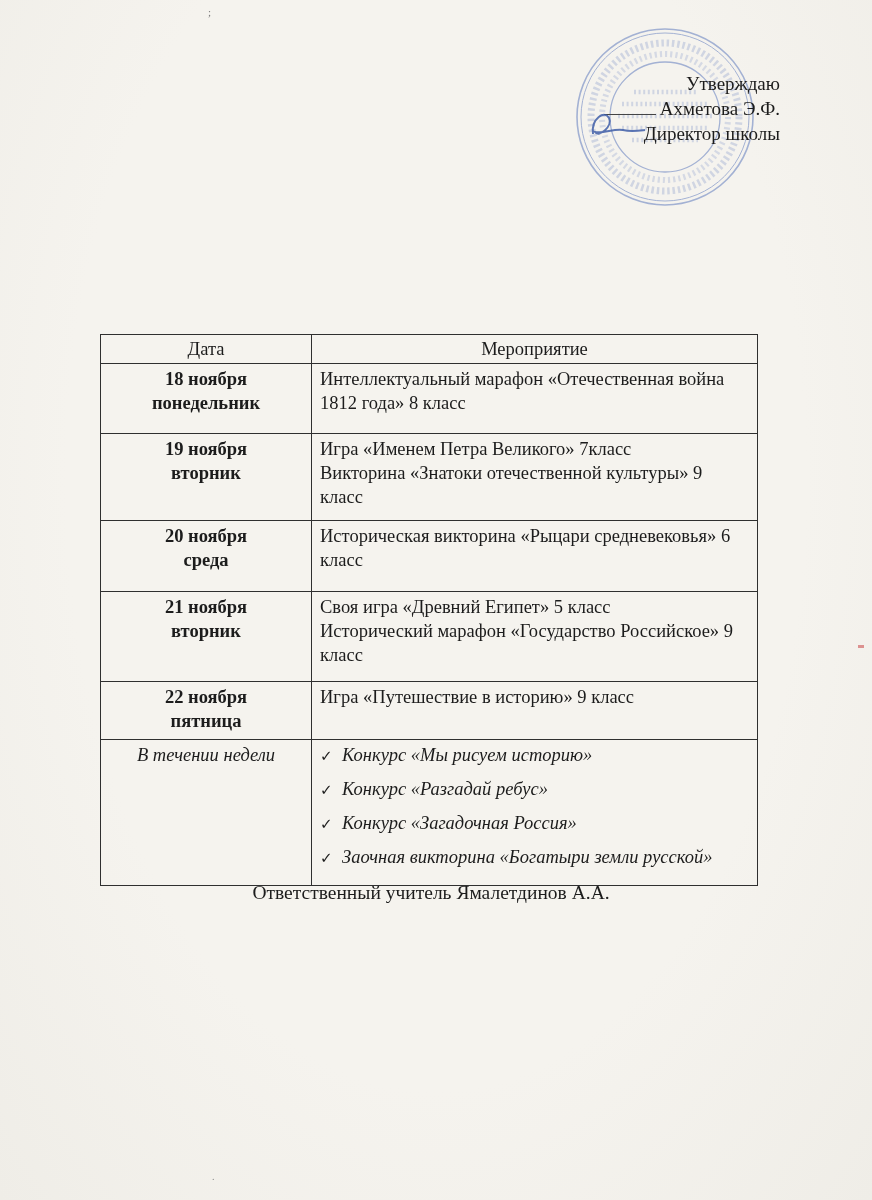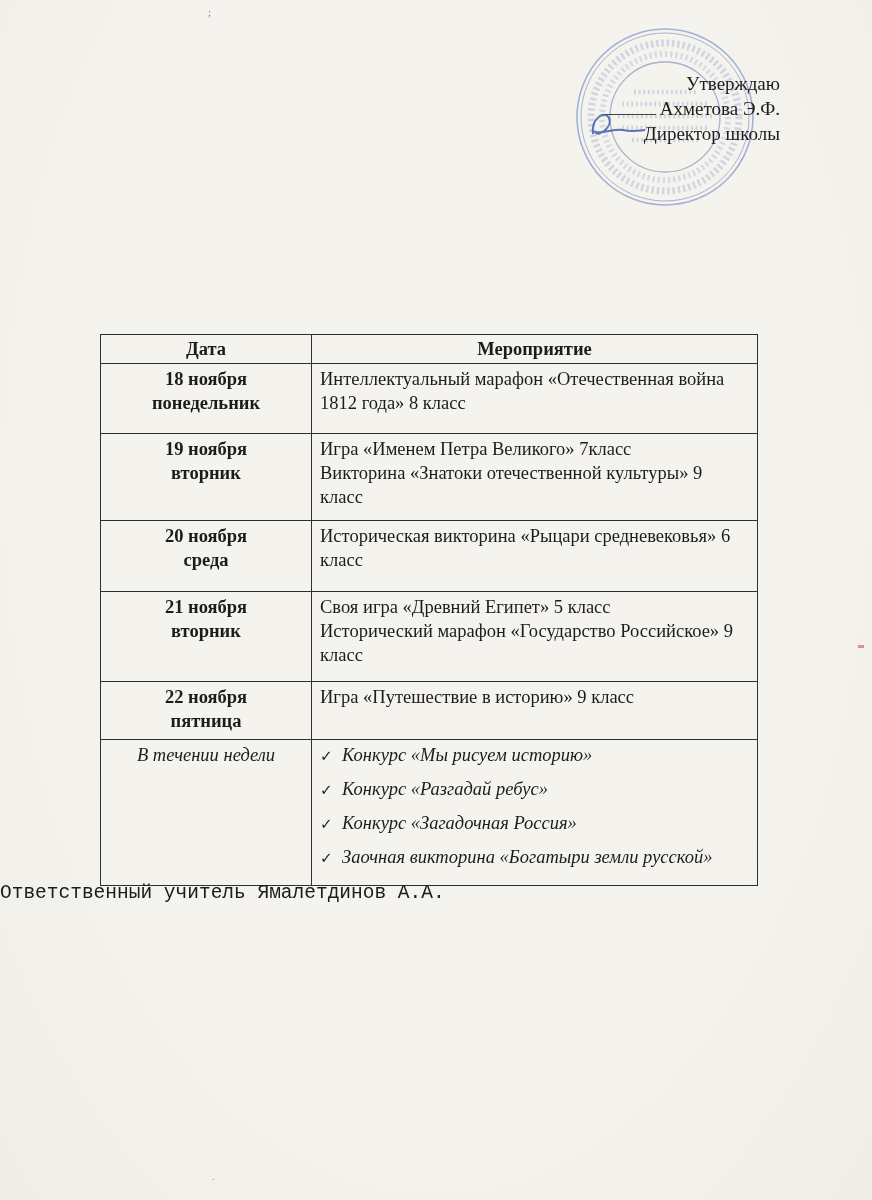--- a/index.html
+++ b/index.html
@@ -68,21 +68,21 @@
     border-collapse: collapse;
     font-size: 18.5px;
     line-height: 24px;
   }
   .plan-table td, .plan-table th {
     border: 1.6px solid #2f2f2f;
     vertical-align: top;
     padding: 3px 8px 6px 8px;
   }
   .plan-table .col-date { width: 211px; text-align: center; }
-  .plan-table th { font-weight: bold; text-align: center; padding: 2px 3px; }
+  .plan-table th { font-weight: normal; text-align: center; padding: 2px 3px; }
   .date-cell { font-weight: bold; text-align: center; padding-top: 4px; }
   .date-cell.normal { font-weight: normal; }
   .event-cell { padding-left: 13px; padding-top: 5px; }
   .event-cell .ev-line { display: block; }
   tr.h-header { height: 26px; }
   tr.h-r0 { height: 70px; }
   tr.h-r1 { height: 87px; }
   tr.h-r2 { height: 71px; }
   tr.h-r3 { height: 90px; }
   tr.h-r4 { height: 45px; }
@@ -97,23 +97,22 @@
     font-size: 15px;
     padding-top: 1px;
   }
 
   
   .footer {
     position: absolute;
     left: 0;
     right: 10px;
     top: 882px;
-    text-align: left;
+    text-align: center;
     font-size: 19.5px;
-    font-family: Liberation Mono, monospace;
   }
 
   
   .scan-mark-top { position: absolute; left: 208px; top: 6px; color:#777; font-size: 11px; }
   .scan-mark-red { position: absolute; right: 8px; top: 645px; width: 6px; height: 3px; background: #d26a6a; opacity: .7; }
   .scan-mark-bottom { position: absolute; left: 212px; bottom: 18px; color:#888; font-size: 10px; }
 </style>
 </head>
 <body>
 

